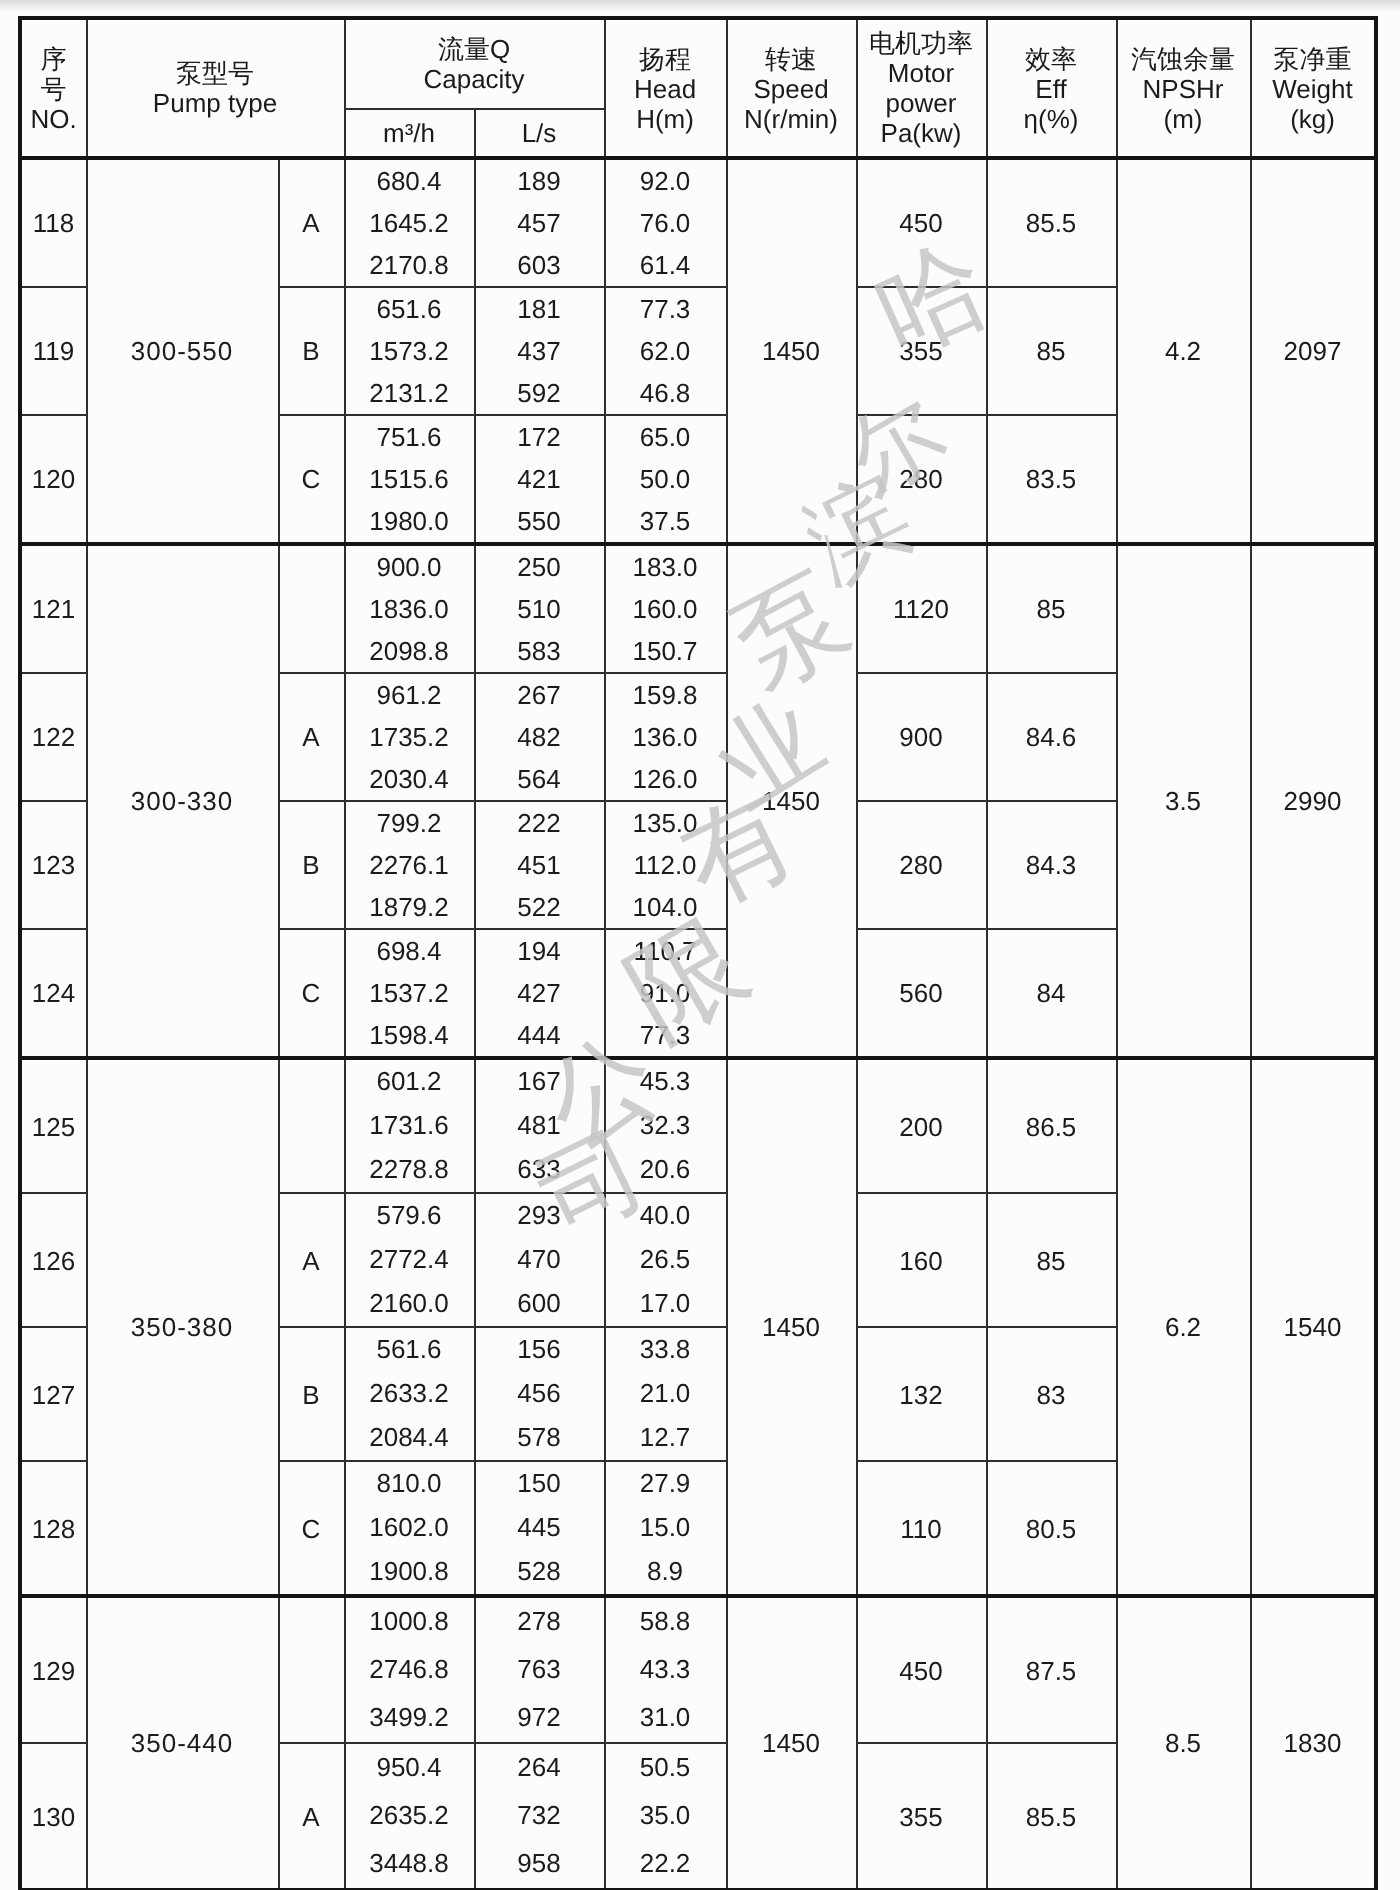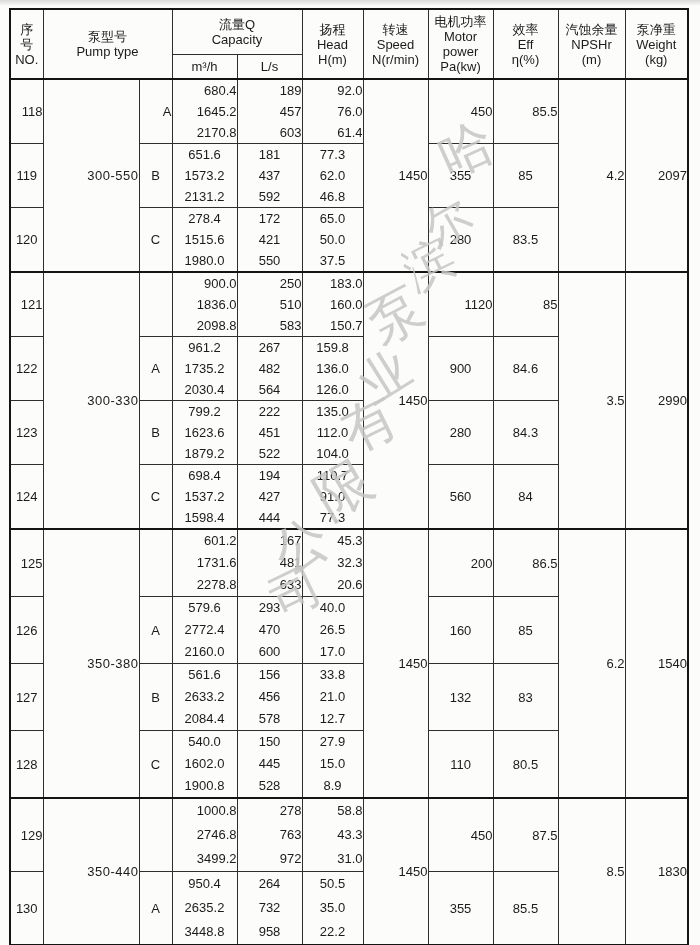--- a/index.html
+++ b/index.html
@@ -31,21 +31,21 @@
   }
   table.spec{border:2px solid #141414;}
   thead td{font-size:12px;line-height:15px;padding:2px 0;}
   thead td div{white-space:nowrap;}
   tr.hr1{height:45px;}
   tr.hr2{height:25px;}
   tbody tr.g0{height:64px;}
   tbody tr.g1{height:64px;}
   tbody tr.g2{height:66px;}
   tbody tr.g3{height:72px;}
-  tbody tr.group-start td{border-top:2px solid #141414;text-align:right;}
+  tbody tr.group-start td{border-top:2px solid #141414;}
   .val-line{line-height:21px;}
   .g2 .val-line{line-height:22px;}
   .g3 .val-line{line-height:24px;}
   td.pump-type{font-size:13.5px;letter-spacing:.5px;}
   
   .wm{
     position:absolute;left:0;top:0;width:100%;height:100%;
     pointer-events:none;
   }
   .wm span{
@@ -174,21 +174,21 @@
             <div class="val-line">62.0</div>
             <div class="val-line">46.8</div>
           </td>
           <td>355</td>
           <td>85</td>
         </tr>
         <tr class="g0">
           <td>120</td>
           <td>C</td>
           <td>
-            <div class="val-line">278.4</div>
+            <div class="val-line">751.6</div>
             <div class="val-line">1515.6</div>
             <div class="val-line">1980.0</div>
           </td>
           <td>
             <div class="val-line">172</div>
             <div class="val-line">421</div>
             <div class="val-line">550</div>
           </td>
           <td>
             <div class="val-line">65.0</div>
@@ -242,21 +242,21 @@
             <div class="val-line">126.0</div>
           </td>
           <td>900</td>
           <td>84.6</td>
         </tr>
         <tr class="g1">
           <td>123</td>
           <td>B</td>
           <td>
             <div class="val-line">799.2</div>
-            <div class="val-line">1623.6</div>
+            <div class="val-line">2276.1</div>
             <div class="val-line">1879.2</div>
           </td>
           <td>
             <div class="val-line">222</div>
             <div class="val-line">451</div>
             <div class="val-line">522</div>
           </td>
           <td>
             <div class="val-line">135.0</div>
             <div class="val-line">112.0</div>
@@ -350,21 +350,21 @@
             <div class="val-line">21.0</div>
             <div class="val-line">12.7</div>
           </td>
           <td>132</td>
           <td>83</td>
         </tr>
         <tr class="g2">
           <td>128</td>
           <td>C</td>
           <td>
-            <div class="val-line">540.0</div>
+            <div class="val-line">810.0</div>
             <div class="val-line">1602.0</div>
             <div class="val-line">1900.8</div>
           </td>
           <td>
             <div class="val-line">150</div>
             <div class="val-line">445</div>
             <div class="val-line">528</div>
           </td>
           <td>
             <div class="val-line">27.9</div>

